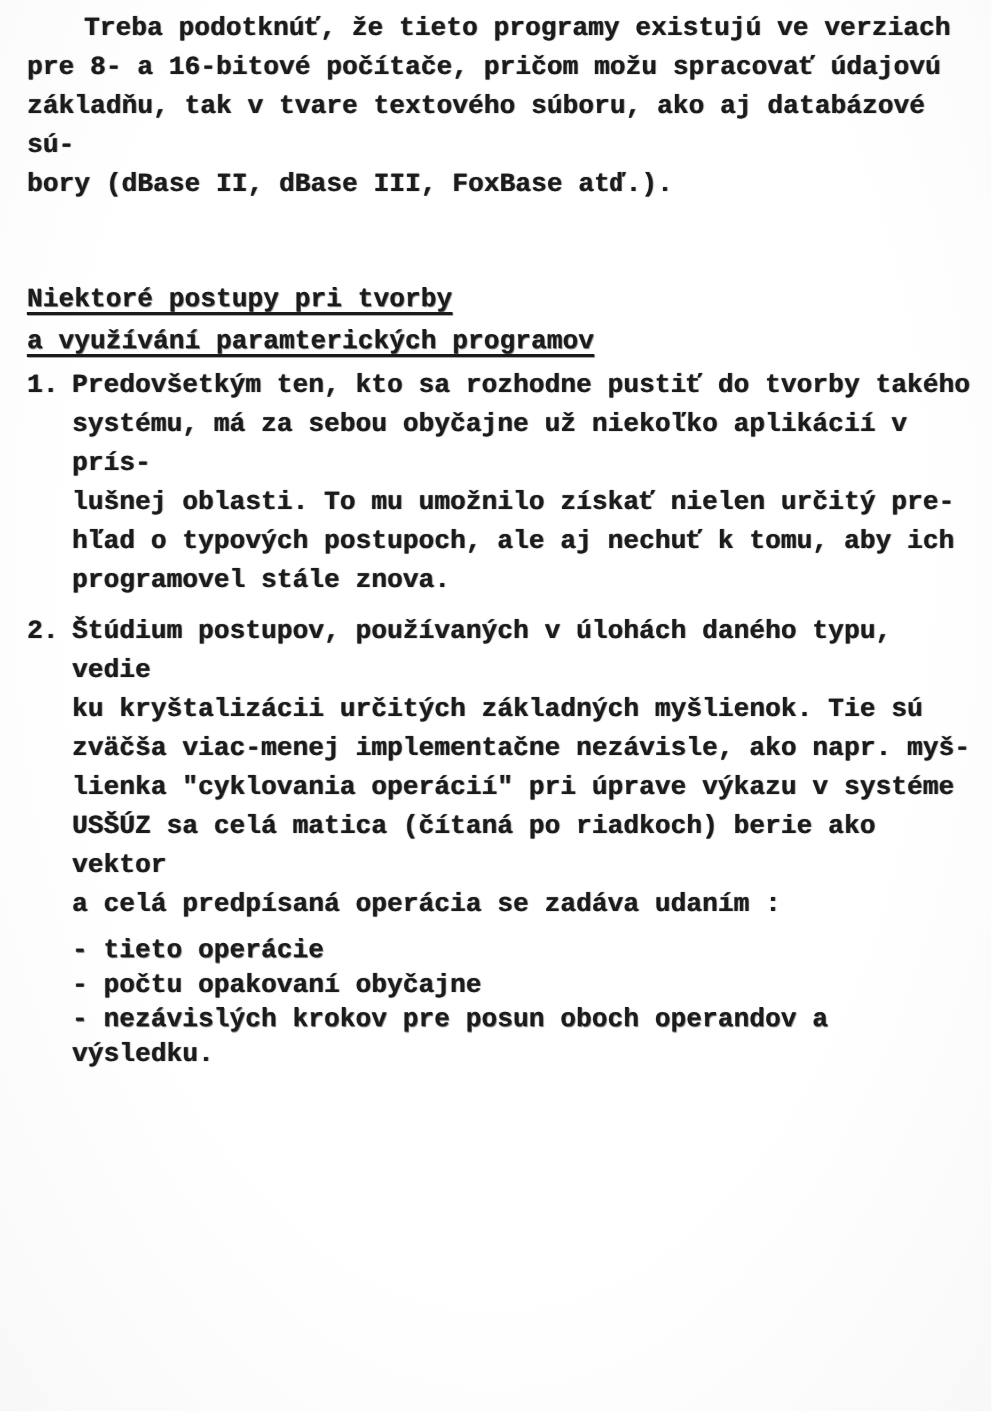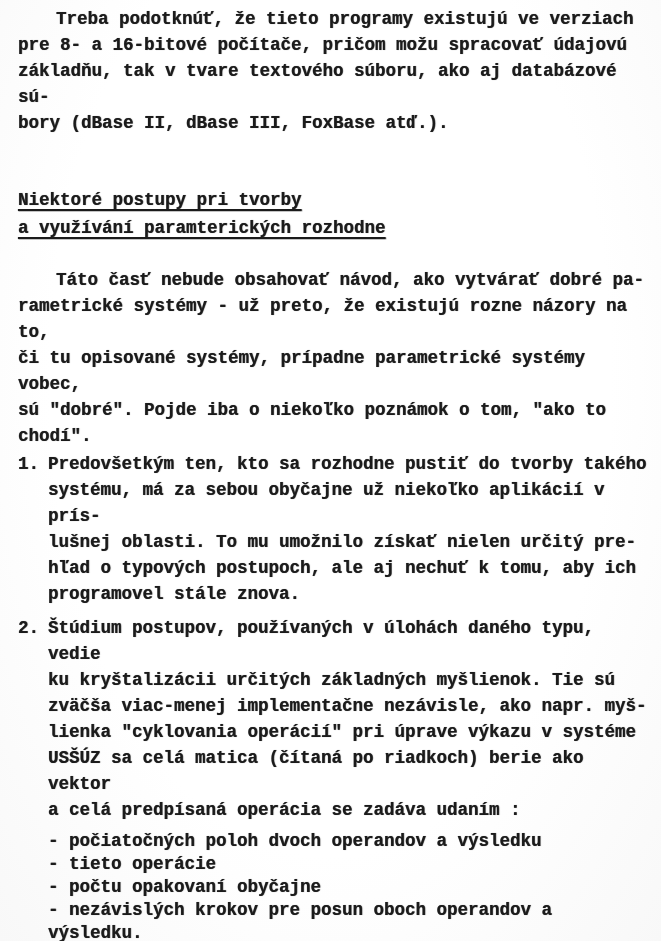--- a/index.html
+++ b/index.html
@@ -76,47 +76,42 @@
 
 <div class="page" style="color: rgb(27, 27, 27);">
 
   <p class="para indent">Treba podotknúť, že tieto programy existujú ve verziach
 pre 8- a 16-bitové počítače, pričom možu spracovať údajovú
 základňu, tak v tvare textového súboru, ako aj databázové sú-
 bory (dBase II, dBase III, FoxBase atď.).</p>
 
   <h2 class="heading">
     <span class="hline">Niektoré postupy pri tvorby</span>
-    <span class="hline">a využívání paramterických rozhodne</span>
+    <span class="hline">a využívání paramterických programov</span>
   </h2>
 
-  <p class="para indent lead">Táto časť nebude obsahovať návod, ako vytvárať dobré pa-
-rametrické systémy - už preto, že existujú rozne názory na to,
-či tu opisované systémy, prípadne parametrické systémy vobec,
-sú "dobré". Pojde iba o niekoľko poznámok o tom, "ako to chodí".</p>
 
   <div class="item item-1">
     <span class="num">1.</span>
     <div class="itext">Predovšetkým ten, kto sa rozhodne pustiť do tvorby takého
 systému, má za sebou obyčajne už niekoľko aplikácií v prís-
 lušnej oblasti. To mu umožnilo získať nielen určitý pre-
 hľad o typových postupoch, ale aj nechuť k tomu, aby ich
 programovel stále znova.</div>
   </div>
 
   <div class="item item-2">
     <span class="num">2.</span>
     <div class="itext">Štúdium postupov, používaných v úlohách daného typu, vedie
 ku kryštalizácii určitých základných myšlienok. Tie sú
 zväčša viac-menej implementačne nezávisle, ako napr. myš-
 lienka "cyklovania operácií" pri úprave výkazu v systéme
 USŠÚZ sa celá matica (čítaná po riadkoch) berie ako vektor
 a celá predpísaná operácia se zadáva udaním :</div>
     <div class="bullets">
-      <div class="bullet">- počiatočných poloh dvoch operandov a výsledku</div>
       <div class="bullet">- tieto operácie</div>
       <div class="bullet">- počtu opakovaní obyčajne</div>
       <div class="bullet">- nezávislých krokov pre posun oboch operandov a výsledku.</div>
     </div>
 
   </div>
 
 </div>
 
 </body></html>

